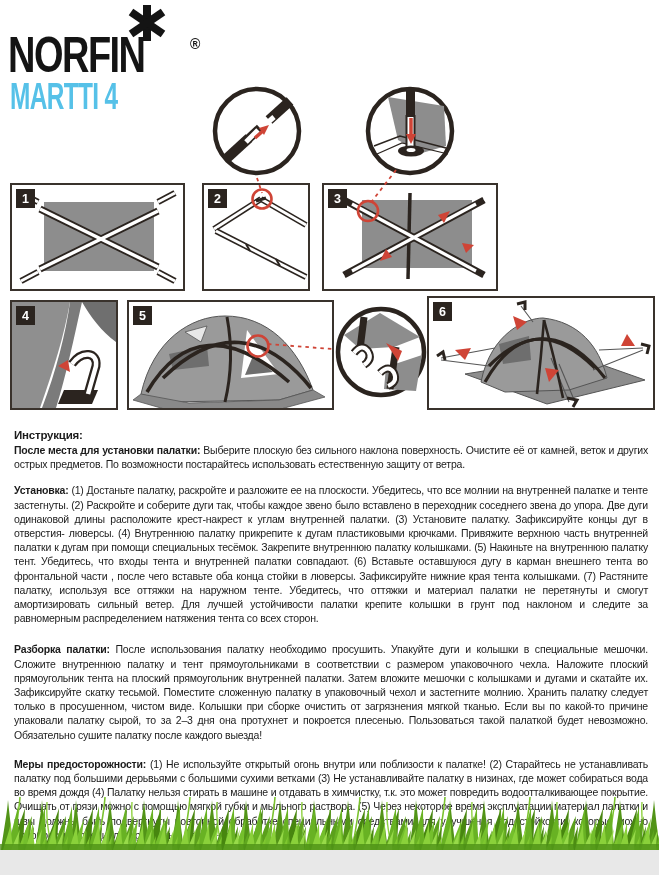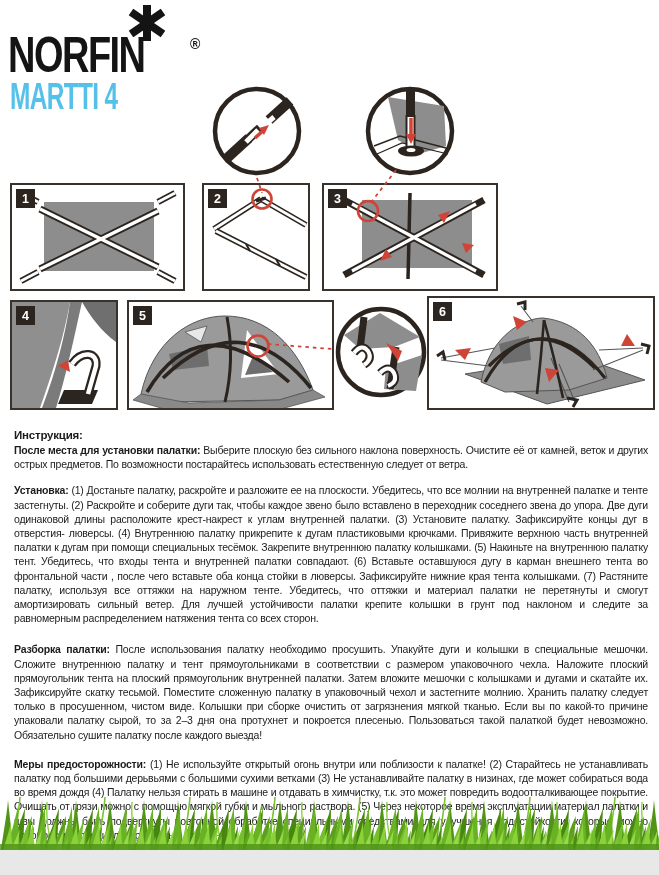--- a/index.html
+++ b/index.html
@@ -235,21 +235,21 @@
   <svg class="overlay" width="659" height="430" viewBox="0 0 659 430">
     <g stroke="#cf4436" stroke-width="1.8" stroke-dasharray="3.5,4" fill="none">
       <line x1="257" y1="178" x2="262" y2="193"></line>
       <line x1="396" y1="170" x2="369" y2="205"></line>
       <line x1="268" y1="344" x2="332" y2="349"></line>
     </g>
   </svg>
 
   <div class="textblock">
     <h3>Инструкция:</h3>
-    <p class="para"><b>После места для установки палатки:</b> <span>Выберите плоскую без сильного наклона  поверхность. Очистите её от камней, веток и других острых предметов. По возможности постарайтесь использовать естественную следует от ветра.</span></p>
+    <p class="para"><b>После места для установки палатки:</b> <span>Выберите плоскую без сильного наклона  поверхность. Очистите её от камней, веток и других острых предметов. По возможности постарайтесь использовать естественную защиту от ветра.</span></p>
     <p class="para"><b>Установка:</b> <span>(1) Достаньте палатку, раскройте и разложите ее на плоскости. Убедитесь, что все молнии на внутренней палатке и тенте застегнуты. (2) Раскройте и соберите дуги так, чтобы каждое звено было вставлено в переходник соседнего звена до упора.  Две дуги одинаковой длины расположите крест-накрест к углам внутренней палатки. (3) Установите палатку. Зафиксируйте концы дуг  в отверстия- люверсы. (4) Внутреннюю палатку прикрепите к дугам пластиковыми крючками. Привяжите верхнюю часть внутренней палатки к дугам при помощи специальных тесёмок. Закрепите внутреннюю палатку колышками. (5) Накиньте на внутреннюю палатку тент. Убедитесь, что входы тента и внутренней палатки совпадают. (6) Вставьте оставшуюся дугу в карман внешнего тента во фронтальной части , после чего вставьте оба конца стойки в люверсы. Зафиксируйте нижние края тента колышками. (7) Растяните палатку, используя все оттяжки на наружном тенте. Убедитесь, что оттяжки и материал палатки не перетянуты и смогут амортизировать сильный ветер. Для лучшей устойчивости палатки крепите колышки в грунт под наклоном и следите за равномерным распределением натяжения тента со всех сторон.</span></p>
     <p class="para" style="margin-top:17px"><b>Разборка палатки:</b>  <span>После использования палатку необходимо просушить. Упакуйте дуги и колышки в специальные мешочки. Сложите внутреннюю палатку и тент прямоугольниками в соответствии с размером упаковочного чехла. Наложите плоский прямоугольник тента на плоский прямоугольник внутренней палатки. Затем вложите мешочки с колышками и дугами и скатайте их. Зафиксируйте скатку тесьмой. Поместите сложенную палатку в упаковочный чехол и застегните молнию. Хранить палатку следует только в просушенном, чистом виде. Колышки при сборке очистить от загрязнения мягкой тканью. Если вы по какой-то причине упаковали палатку сырой, то за 2–3 дня она протухнет и покроется плесенью. Пользоваться такой палаткой будет невозможно. Обязательно сушите палатку после каждого выезда!</span></p>
     <p class="para" style="margin-top:15px"><b>Меры предосторожности:</b> <span>(1) Не используйте открытый огонь внутри или поблизости к палатке! (2) Старайтесь не устанавливать палатку под большими дерьвьями с большими сухими ветками (3) Не устанавливайте палатку в низинах, где может собираться вода во время дождя (4) Палатку нельзя стирать в машине и отдавать в химчистку, т.к. это может повредить водоотталкивающее покрытие. Очищать от грязи можно с помощью мягкой губки и мыльного раствора. (5) Через некоторое время эксплуатации материал палатки и швы должны быть подвергнуты повторной обработке специальными средствами для улучшения водостойкости, которые можно приобрести в специализированных магазинах.</span></p>
     <p class="closing">Заботьтесь о вашей палатке следуя несложным рекомендациям , и она, обязательно, позаботится о Вас и прослужит вам очень долго!</p>
   </div>
 
   <svg class="grass" width="659" height="54" viewBox="0 0 659 54" preserveAspectRatio="none">
     <defs>
       <pattern id="gb" width="34" height="54" patternUnits="userSpaceOnUse">
         <path d="M1,54 C4,32 7,18 8,4 C10,24 12,40 14,54 Z" fill="#529417"></path>

